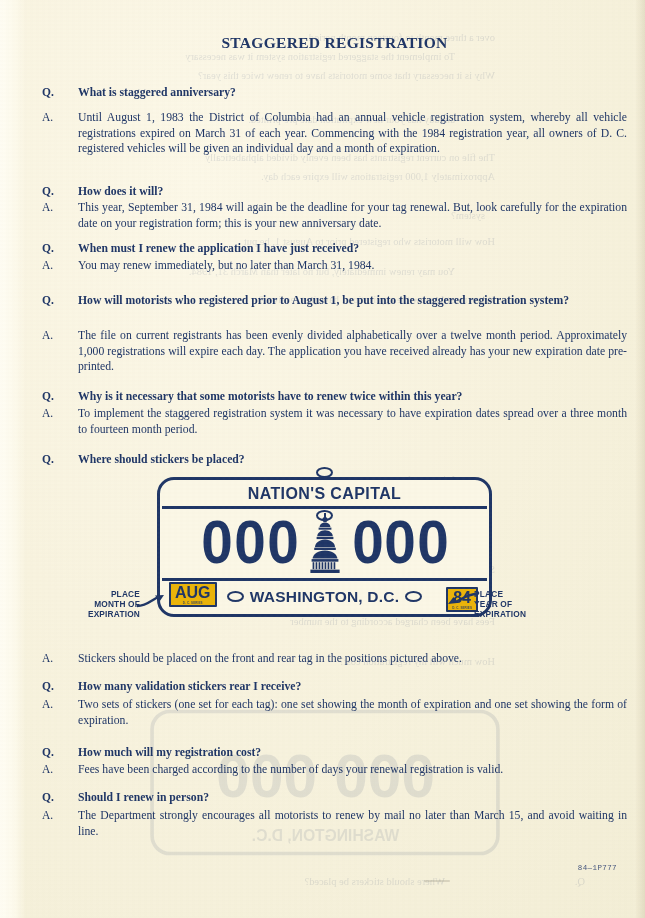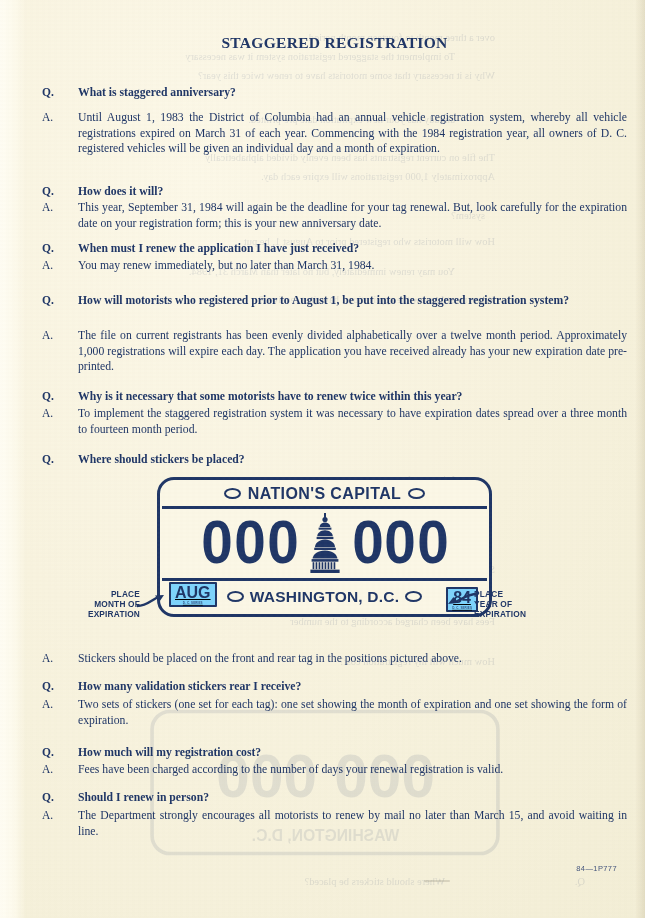--- a/index.html
+++ b/index.html
@@ -81,21 +81,21 @@
   }
   #topline,#botline{
     position:absolute;left:5px;right:5px;height:3px;background:#1e3566;
   }
   #topline{top:29px;}
   #botline{top:101px;}
   .plate-top{
     position:absolute;left:0;right:0;top:4px;height:25px;
     display:flex;align-items:center;justify-content:center;gap:7px;
     font-family:"Liberation Sans",sans-serif;font-weight:bold;
-    font-size:16px;letter-spacing:.4px;color:#1e3566;
+    font-size:16px;letter-spacing:.4px;color:#1e3566;flex-direction:column;
   }
   .oval{
     width:13px;height:7px;border:2px solid #1e3566;border-radius:50%;
     display:inline-block;flex:none;
   }
   #numbers{
     position:absolute;left:0;right:0;top:31px;height:69px;
     display:flex;align-items:center;justify-content:center;gap:0px;
     font-family:"Liberation Sans",sans-serif;font-weight:bold;
     color:#1e3566;
@@ -103,22 +103,22 @@
   #numbers .grp{display:flex;font-size:61px;line-height:61px;letter-spacing:-1px;}
   #numbers .grp span{display:inline-block;transform:scaleX(.93);}
   #dome{width:46px;height:62px;flex:none;margin:0 3px;}
   .plate-bot{
     position:absolute;left:0;right:0;top:103px;height:33px;
     display:flex;align-items:center;justify-content:center;gap:6px;
     font-family:"Liberation Sans",sans-serif;font-weight:bold;
     font-size:15.5px;letter-spacing:.2px;color:#1e3566;
   }
   .sticker{
-    border:2.5px solid #1e3566;background:#7dd3fc;
-    padding:1px 4px 0;text-align:center;flex:none;border-radius:1px;text-decoration:underline;
+    border:2.5px solid #1e3566;background:#eab308;
+    padding:1px 4px 0;text-align:center;flex:none;border-radius:1px;
   }
   .sticker .big{
     font-family:"Liberation Sans",sans-serif;font-weight:bold;
     font-size:16px;line-height:16px;color:#1e3566;letter-spacing:0;
   }
   .sticker .micro{
     font-family:"Liberation Sans",sans-serif;font-weight:bold;
     font-size:3px;line-height:4px;color:#1e3566;
     transform:scaleY(.9);opacity:.85;letter-spacing:.1px;
   }
@@ -129,21 +129,21 @@
     position:absolute;
     font-family:"Liberation Sans",sans-serif;font-weight:bold;
     font-size:8.3px;line-height:10.2px;color:#1e3566;letter-spacing:.2px;
   }
   #callout-left{left:76px;top:589px;text-align:right;width:64px;}
   #callout-right{left:474px;top:589px;text-align:left;width:70px;}
   .arrow{position:absolute;}
 
   #footer{
     position:absolute;right:28px;top:864px;
-    font-family:Liberation Sans, sans-serif;font-size:7.5px;
+    font-family:Liberation Mono, monospace;font-size:7.5px;
     color:#44557e;letter-spacing:.4px;
   }
   .staple{
     position:absolute;left:424px;top:880px;width:26px;height:2px;
     background:rgba(120,115,95,.22);border-radius:1px;
   }
 </style>
 </head>
 <body>
 

